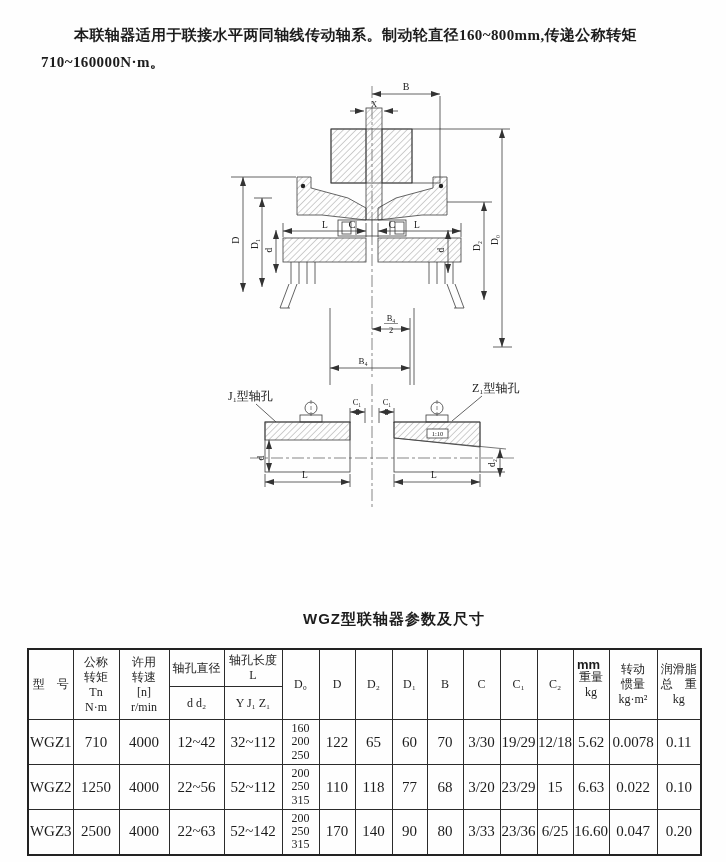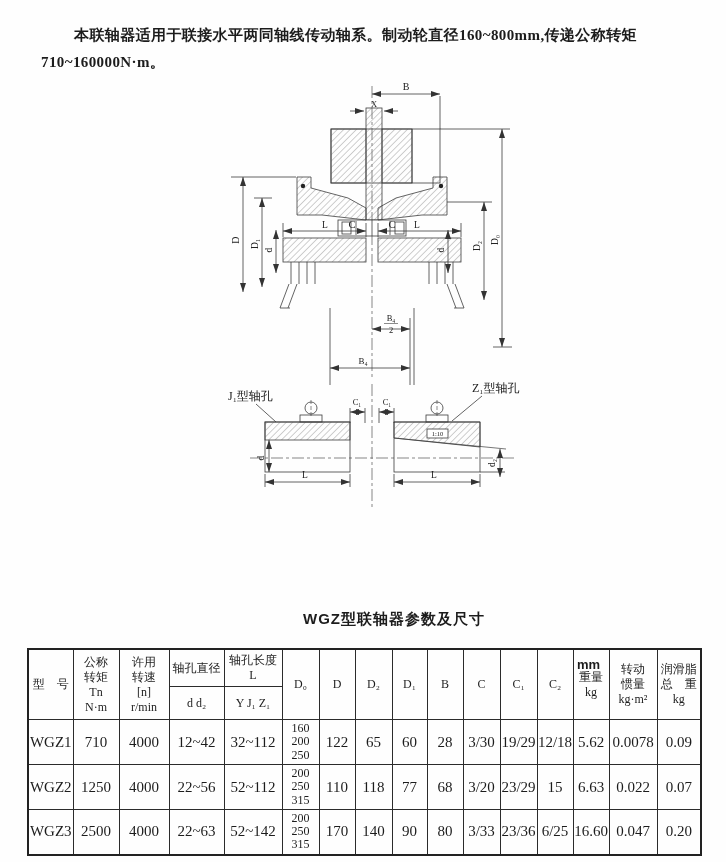--- a/index.html
+++ b/index.html
@@ -263,47 +263,47 @@
       <td>710</td>
       <td>4000</td>
       <td>12~42</td>
       <td>32~112</td>
       <td class="d0">160
 200
 250</td>
       <td>122</td>
       <td>65</td>
       <td>60</td>
-      <td>28</td>
+      <td>70</td>
       <td>3/30</td>
       <td>19/29</td>
       <td>12/18</td>
       <td>5.62</td>
       <td>0.0078</td>
-      <td>0.09</td>
+      <td>0.11</td>
     </tr>
     <tr>
       <td>WGZ2</td>
       <td>1250</td>
       <td>4000</td>
       <td>22~56</td>
       <td>52~112</td>
       <td class="d0">200
 250
 315</td>
       <td>110</td>
       <td>118</td>
       <td>77</td>
       <td>68</td>
       <td>3/20</td>
       <td>23/29</td>
       <td>15</td>
       <td>6.63</td>
       <td>0.022</td>
-      <td>0.07</td>
+      <td>0.10</td>
     </tr>
     <tr>
       <td>WGZ3</td>
       <td>2500</td>
       <td>4000</td>
       <td>22~63</td>
       <td>52~142</td>
       <td class="d0">200
 250
 315</td>

